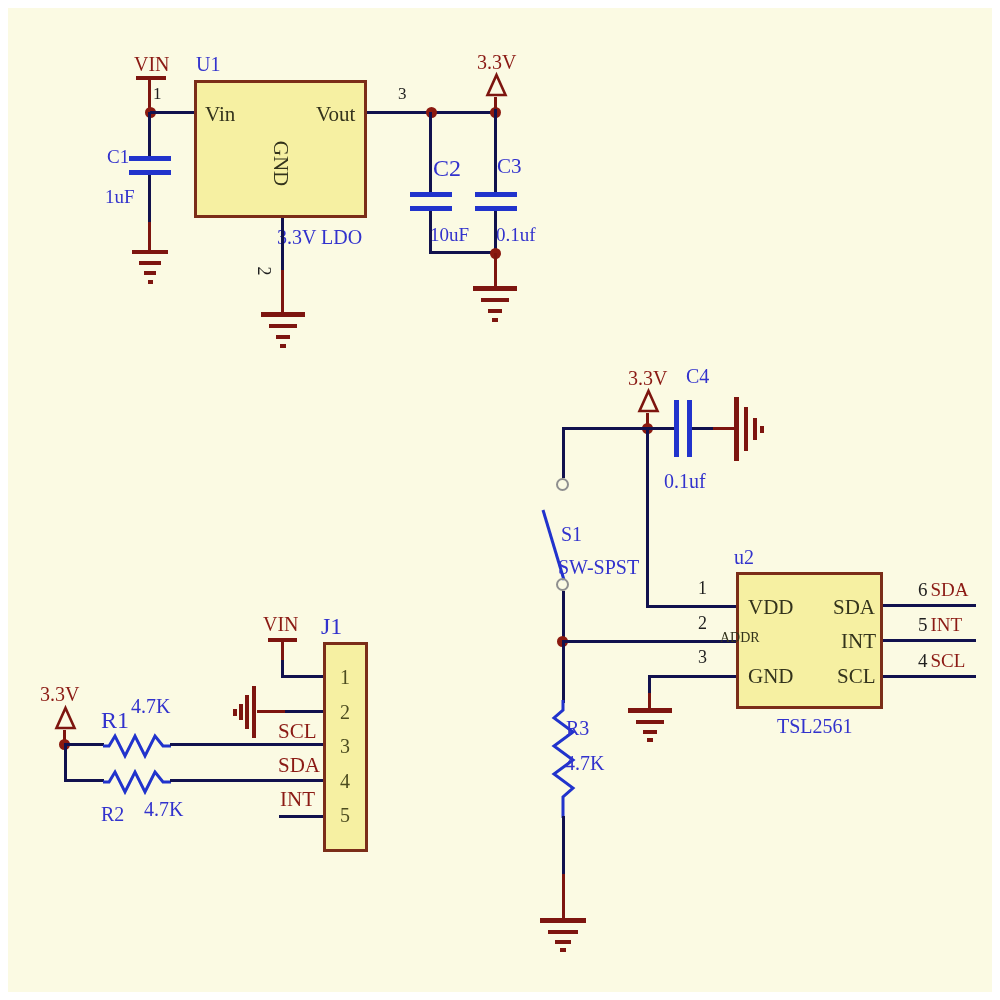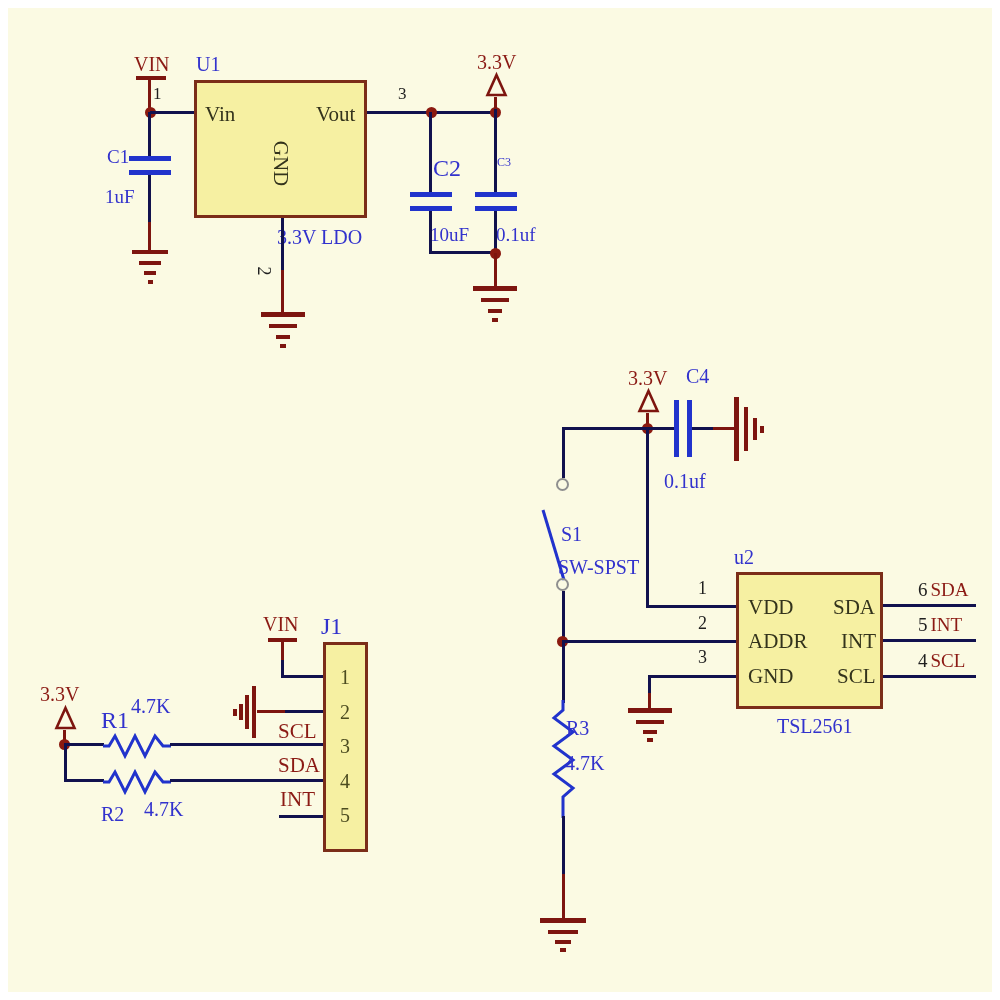--- a/index.html
+++ b/index.html
@@ -78,21 +78,21 @@
     <div class="w" style="left:429px;top:112px;width:3px;height:81px;"></div>
     <div class="plate" style="left:410px;top:192px;width:42px;height:5px;"></div>
     <div class="plate" style="left:410px;top:206px;width:42px;height:5px;"></div>
     <div class="t blue" style="left:433px;top:156px;font-size:24px;">C2</div>
     <div class="t blue" style="left:430px;top:225px;font-size:19px;">10uF</div>
     <div class="w" style="left:429px;top:211px;width:3px;height:43px;"></div>
 
     <div class="w" style="left:494px;top:109px;width:3px;height:84px;"></div>
     <div class="plate" style="left:475px;top:192px;width:42px;height:5px;"></div>
     <div class="plate" style="left:475px;top:206px;width:42px;height:5px;"></div>
-    <div class="t blue" style="left:497px;top:156px;font-size:12px;text-align:right;">C3</div>
+    <div class="t blue" style="left:497px;top:156px;font-size:21px;text-align:right;">C3</div>
     <div class="t blue" style="left:496px;top:225px;font-size:19px;">0.1uf</div>
     <div class="w" style="left:494px;top:211px;width:3px;height:43px;"></div>
     <div class="w" style="left:429px;top:251px;width:68px;height:3px;"></div>
     <div class="dot" style="left:490px;top:248px;"></div>
     <div class="rw" style="left:494px;top:253px;width:3px;height:33px;"></div>
     <div class="gbar" style="left:473px;top:286px;width:44px;height:5px;"></div>
     <div class="gbar" style="left:481px;top:298px;width:28px;height:4px;"></div>
     <div class="gbar" style="left:488px;top:309px;width:14px;height:4px;"></div>
     <div class="gbar" style="left:492px;top:318px;width:6px;height:4px;"></div>
   </div>
@@ -141,21 +141,21 @@
     <div class="w" style="left:648px;top:675px;width:3px;height:20px;"></div>
     <div class="rw" style="left:648px;top:693px;width:3px;height:15px;"></div>
     <div class="gbar" style="left:628px;top:708px;width:44px;height:5px;"></div>
     <div class="gbar" style="left:636px;top:720px;width:28px;height:4px;"></div>
     <div class="gbar" style="left:643px;top:730px;width:14px;height:4px;"></div>
     <div class="gbar" style="left:647px;top:738px;width:6px;height:4px;"></div>
 
     <div class="box" style="left:736px;top:572px;width:147px;height:137px;"></div>
     <div class="t blue" style="left:734px;top:547px;font-size:20px;">u2</div>
     <div class="t inner" style="left:748px;top:597px;font-size:21px;">VDD</div>
-    <div class="t inner" style="left:748px;top:631px;font-size:21px;text-align:center;">ADDR</div>
+    <div class="t inner" style="left:720px;top:631px;font-size:14px;text-align:center;">ADDR</div>
     <div class="t inner" style="left:748px;top:666px;font-size:21px;">GND</div>
     <div class="t inner" style="left:833px;top:597px;font-size:21px;">SDA</div>
     <div class="t inner" style="left:841px;top:631px;font-size:21px;">INT</div>
     <div class="t inner" style="left:837px;top:666px;font-size:21px;">SCL</div>
     <div class="t blue" style="left:777px;top:716px;font-size:20px;">TSL2561</div>
 
     <div class="w" style="left:883px;top:604px;width:93px;height:3px;"></div>
     <div class="w" style="left:883px;top:639px;width:93px;height:3px;"></div>
     <div class="w" style="left:883px;top:675px;width:93px;height:3px;"></div>
     <div class="t" style="left:918px;top:580px;font-size:19px;"><span class="blk">6</span><span class="red" style="margin-left:3px;">SDA</span></div>

